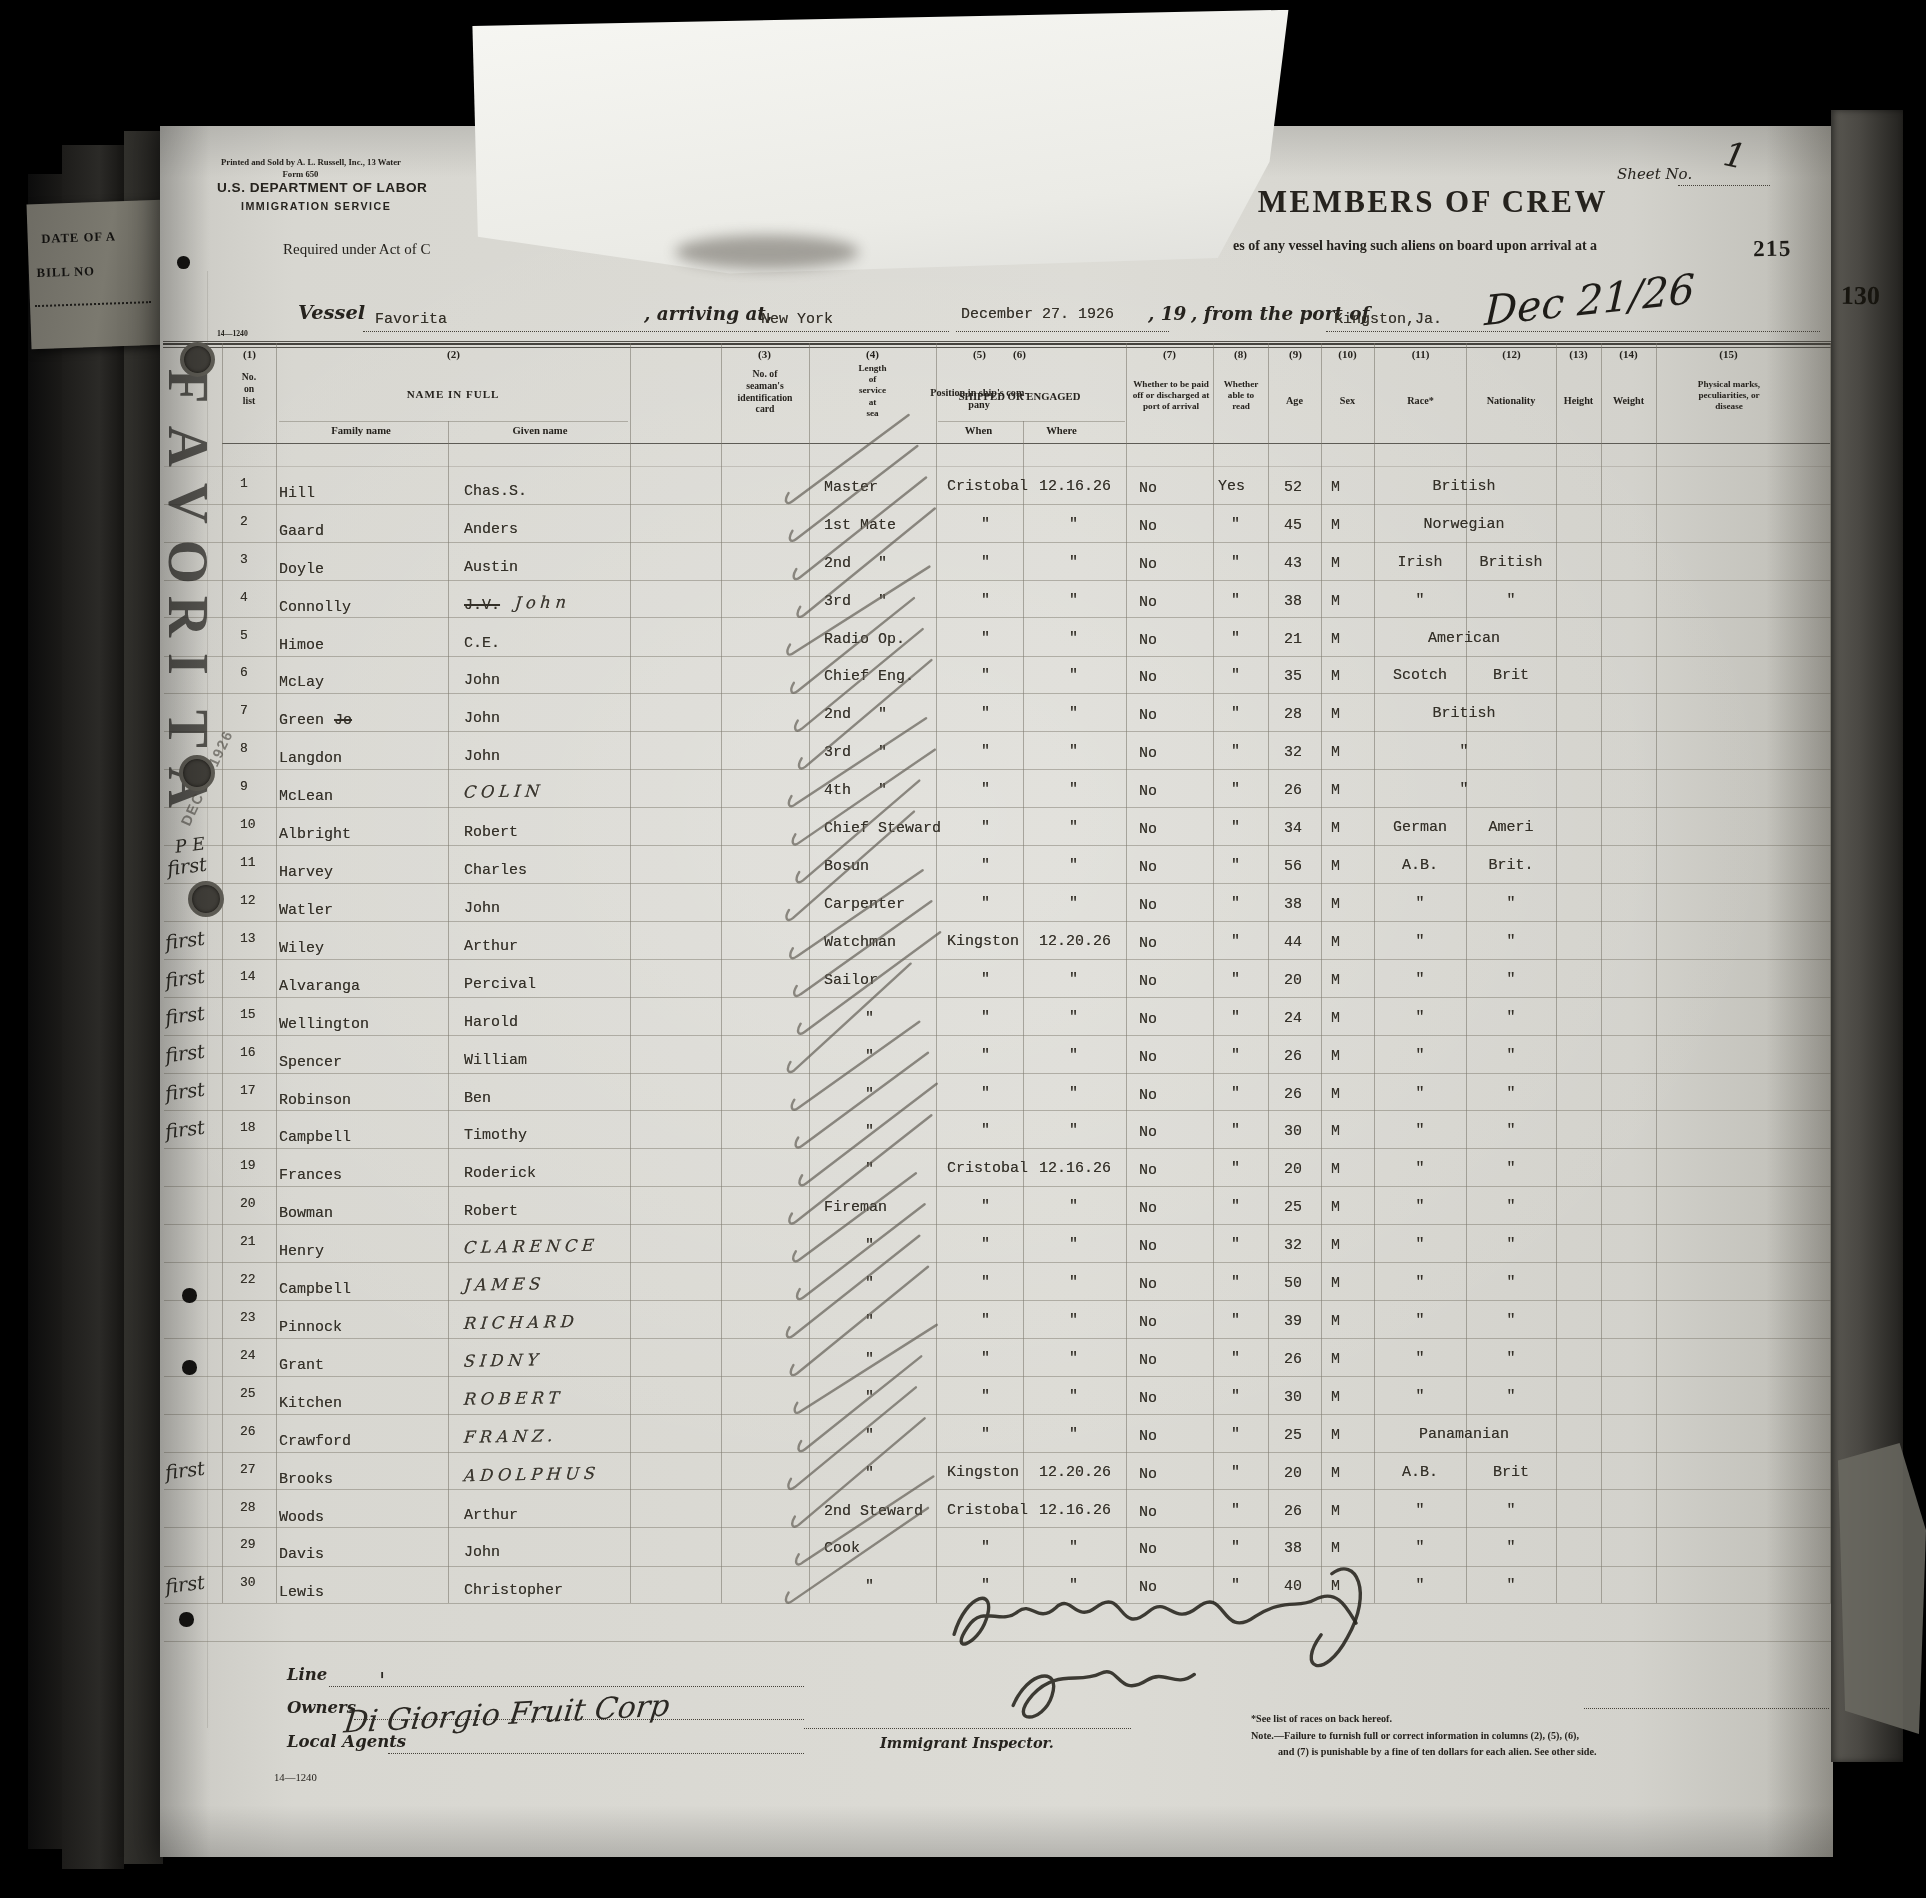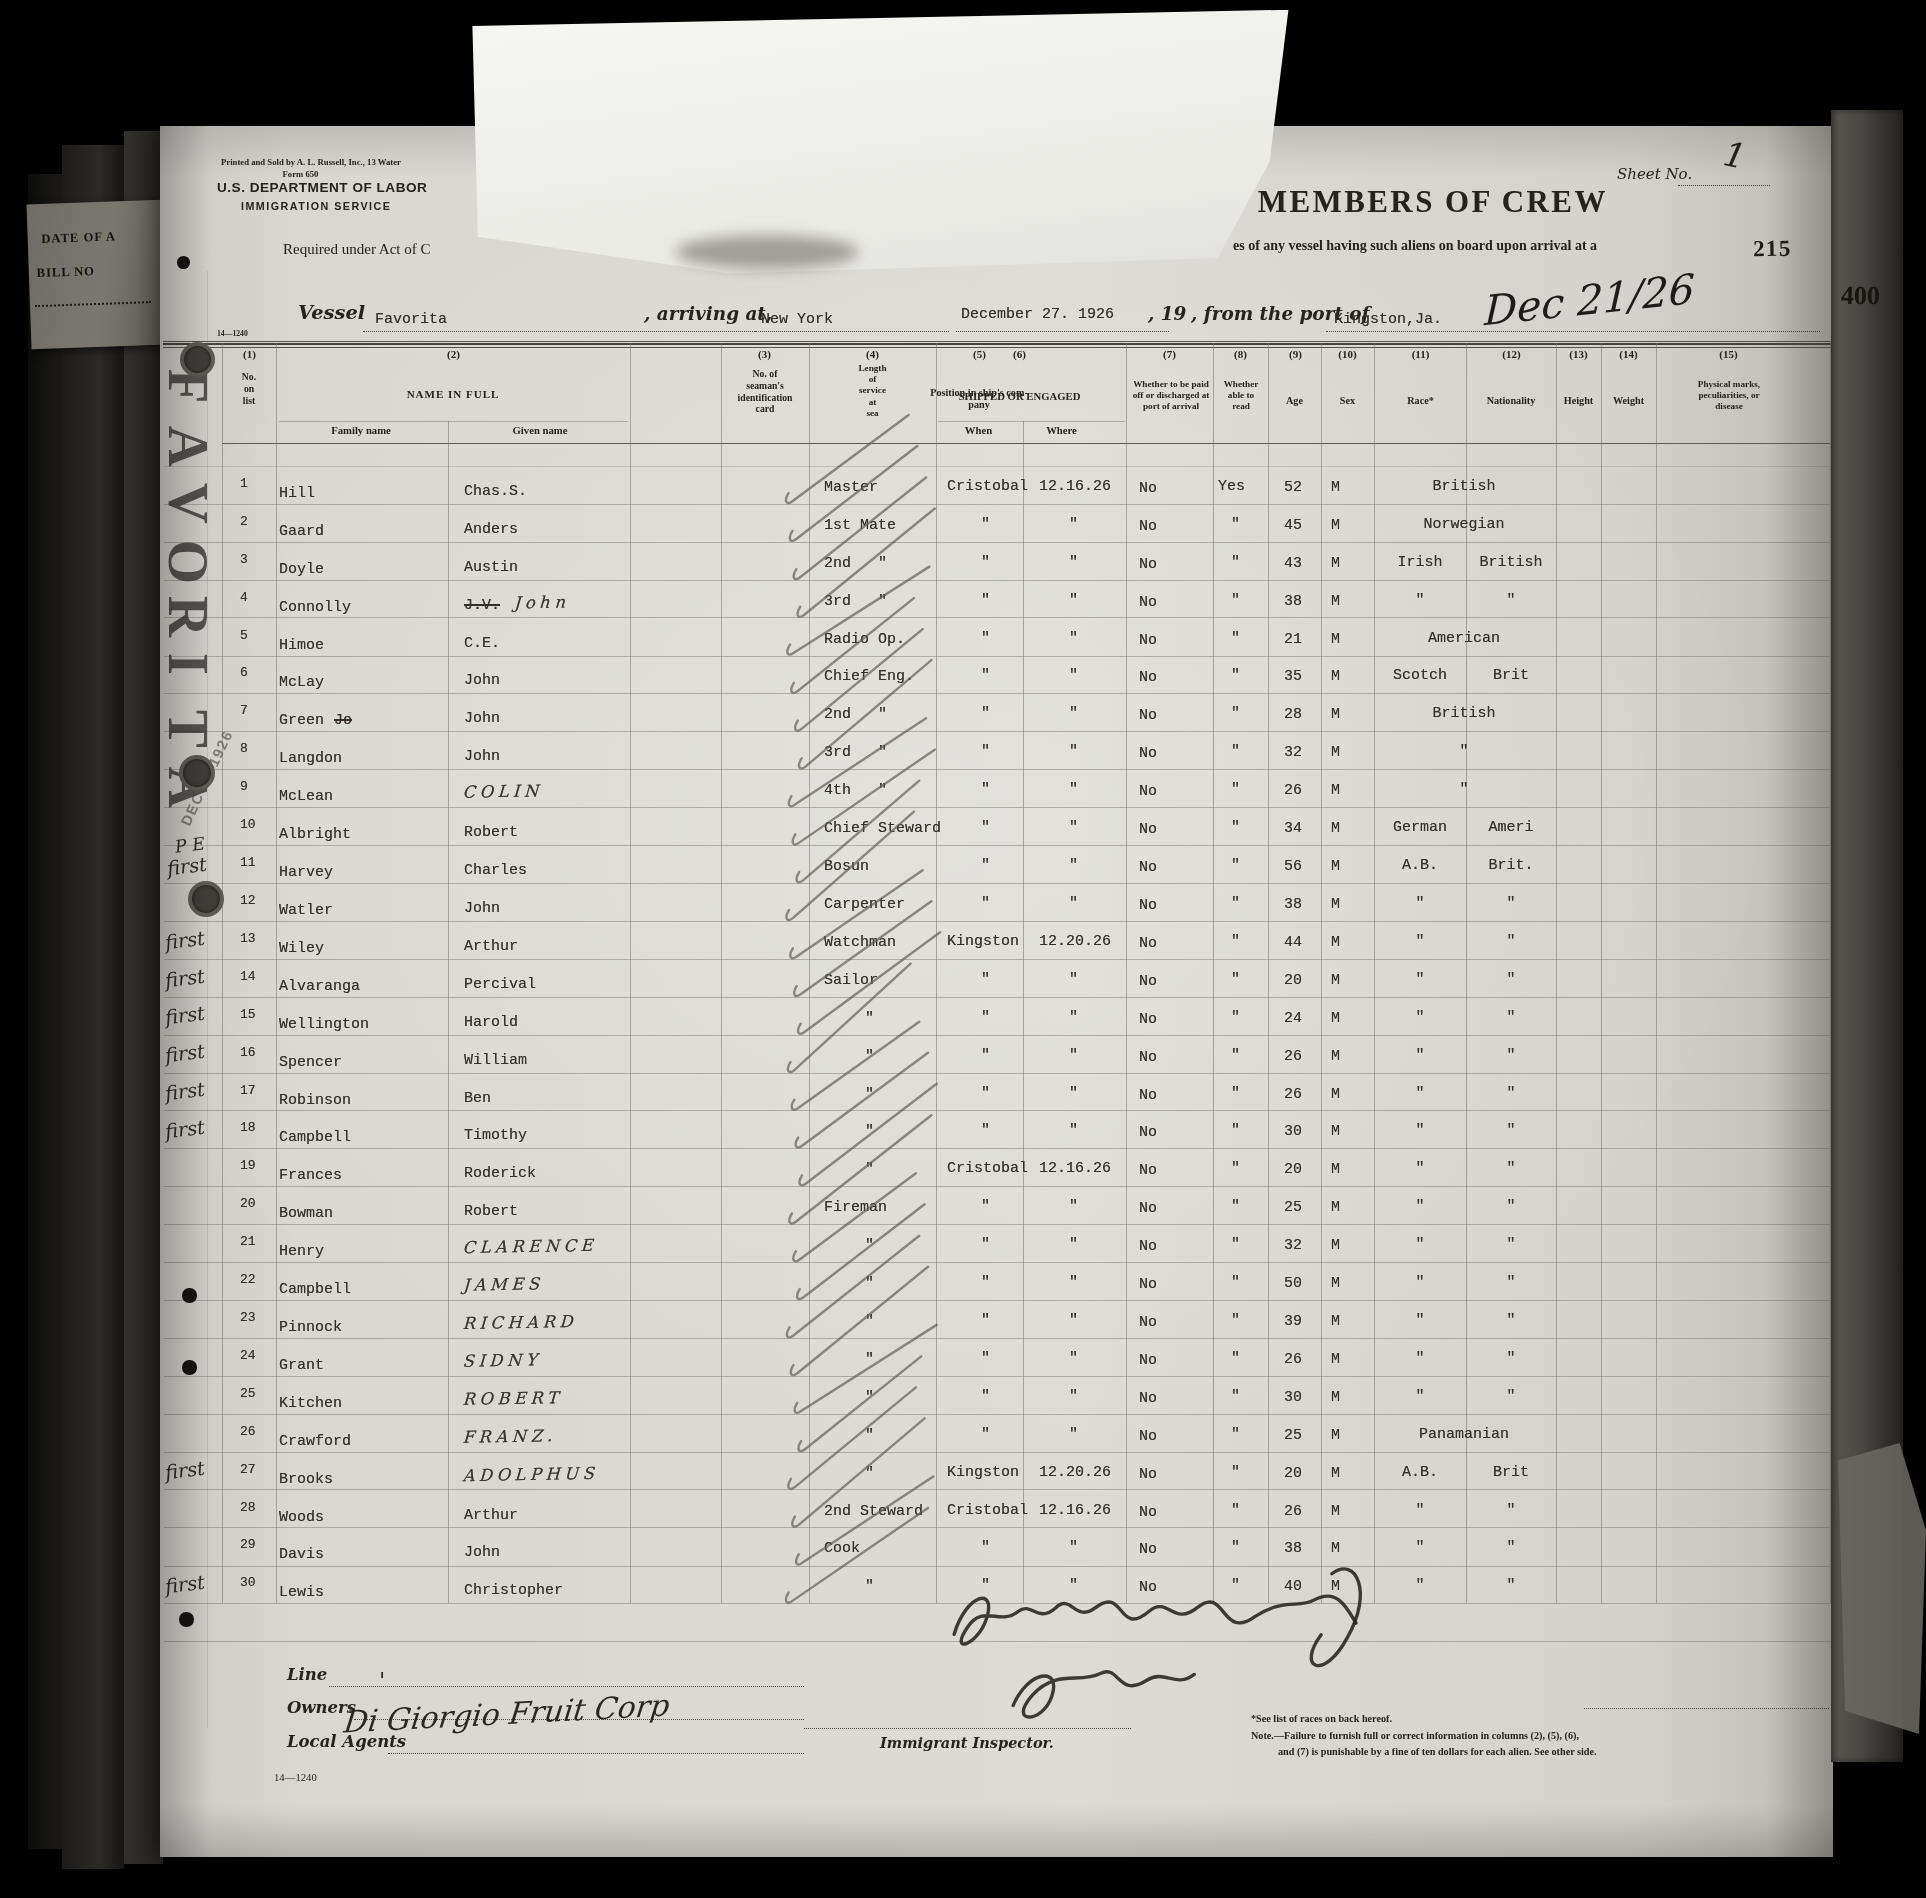--- a/index.html
+++ b/index.html
@@ -703,17 +703,17 @@
     <div class="abs script firstnote" style="left: 4.8px; top: 954px;">first</div>
     <div class="abs script firstnote" style="left: 4.8px; top: 992px;">first</div>
     <div class="abs script firstnote" style="left: 4.8px; top: 1333px;">first</div>
     <div class="abs script firstnote" style="left: 4.8px; top: 1447px;">first</div>
     <div class="abs script firstnote" style="left: 14.5px; top: 709px; font-size: 17.4px;">P E</div>
     <div class="abs script firstnote" style="left: 6.8px; top: 729px;">first</div>
   </div>
 
 <div class="abs" id="rightstrip"></div>
 <div class="abs" id="righttear"></div>
-<div class="abs ser b" style="left:1841px;top:281px;font-size:26px;color:#17150f;transform:rotate(1deg);">400</div>
+<div class="abs ser b" style="left:1841px;top:281px;font-size:26px;color:#17150f;transform:rotate(1deg);">130</div>
 
 <div class="abs" id="overlay-paper"></div>
 <div class="abs" id="smudge"></div>
 
 
 </body></html>

